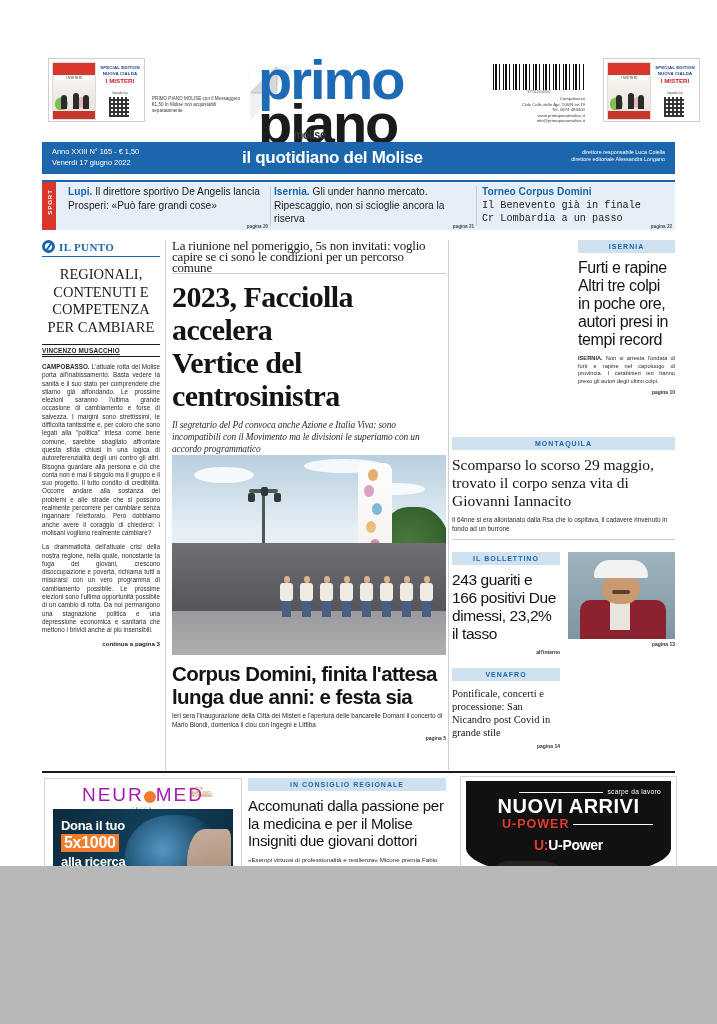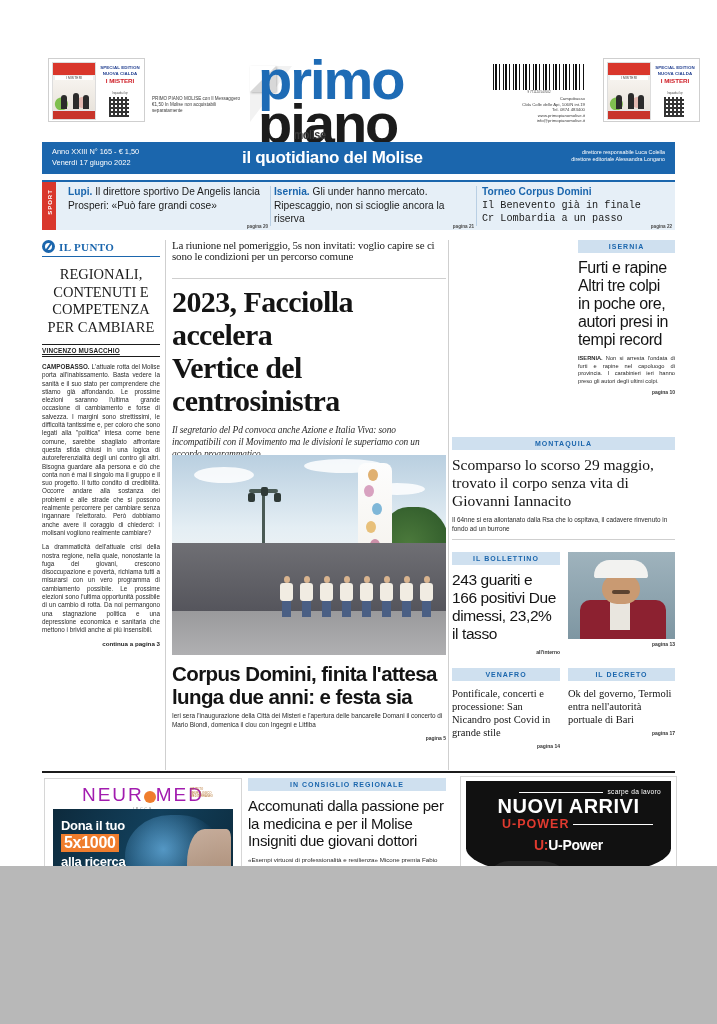--- a/index.html
+++ b/index.html
@@ -89,22 +89,22 @@
   .punto-title{font-family:"Liberation Serif",serif;font-size:14.5px;line-height:17.5px;text-align:center;color:#1b1b1b;margin:9px 0 8px;}
   .byline{font-size:6.4px;font-weight:bold;color:#1b1b1b;letter-spacing:.2px;
      border-top:.8px solid #1b1b1b;border-bottom:.8px solid #1b1b1b;padding:2px 0;text-decoration:underline;}
   .colL p{font-size:6.3px;line-height:8.3px;text-align:justify;color:#2a2a2a;margin:6px 0 0;}
   .colL p.first b{font-weight:bold;}
   .cont{font-size:6.2px;font-weight:bold;text-align:right;margin-top:5px;color:#1b1b1b;}
   .colL-rule{position:absolute;left:165px;top:240px;width:1px;height:530px;background:#cfcfcf;}
 
   
   .colC{position:absolute;left:172px;top:240px;width:274px;}
-  .kicker{font-family:"Liberation Serif",serif;font-size:11px;color:#1b1b1b;line-height:11px;
-     border-bottom:.8px solid #cfcfcf;padding-bottom:16px;letter-spacing:-.2px;}
+  .kicker{font-family:"Liberation Serif",serif;font-size:13px;color:#1b1b1b;line-height:11px;
+     border-bottom:.8px solid #cfcfcf;padding-bottom:0;letter-spacing:-.2px;}
   .head1{font-family:"Liberation Serif",serif;font-weight:bold;font-size:30px;line-height:33px;
      color:#141414;margin-top:6px;letter-spacing:-.6px;}
   .subhead{font-family:"Liberation Serif",serif;font-style:italic;font-size:9.4px;line-height:12px;
      color:#2a2a2a;margin-top:7px;border-bottom:.8px solid #cfcfcf;padding-bottom:6px;letter-spacing:-.1px;}
   .leg{display:flex;gap:7px;margin-top:5px;}
   .leg div{flex:1;font-size:5.6px;line-height:7.4px;text-align:justify;color:#2a2a2a;}
   .leg b{font-weight:bold;}
   .pag-r{text-align:right;font-size:5px;font-weight:bold;color:#333;margin-top:2px;}
 
   .photo{position:absolute;left:172px;top:455px;width:274px;height:200px;overflow:hidden;background:#cfd8e0;}
@@ -486,25 +486,20 @@
       <div class="bp-hat"></div>
   </div>
   <div class="boll-pag">pagina 13</div>
 
   <div class="venafro">
     <div class="secbar">VENAFRO</div>
     <div class="two-serif">Pontificale, concerti e processione: San Nicandro post Covid in grande stile</div>
     <div class="rpag">pagina 14</div>
   </div>
 
-  <div class="decreto">
-    <div class="secbar">IL DECRETO</div>
-    <div class="two-serif">Ok del governo, Termoli entra nell'autorità portuale di Bari</div>
-    <div class="rpag">pagina 17</div>
-  </div>
 
   <div class="botline"></div>
 
   <div class="adNeuro">
     <div class="nm-logo">
       <span class="nm-word"><span>NEUR</span><span class="o"></span><span>MED</span></span>
       <div class="nm-sub">I.R.C.C.S.</div>
     </div>
     <div class="nm-right" style="white-space:pre-line;">ISTITUTO
 NEUROLOGICO

